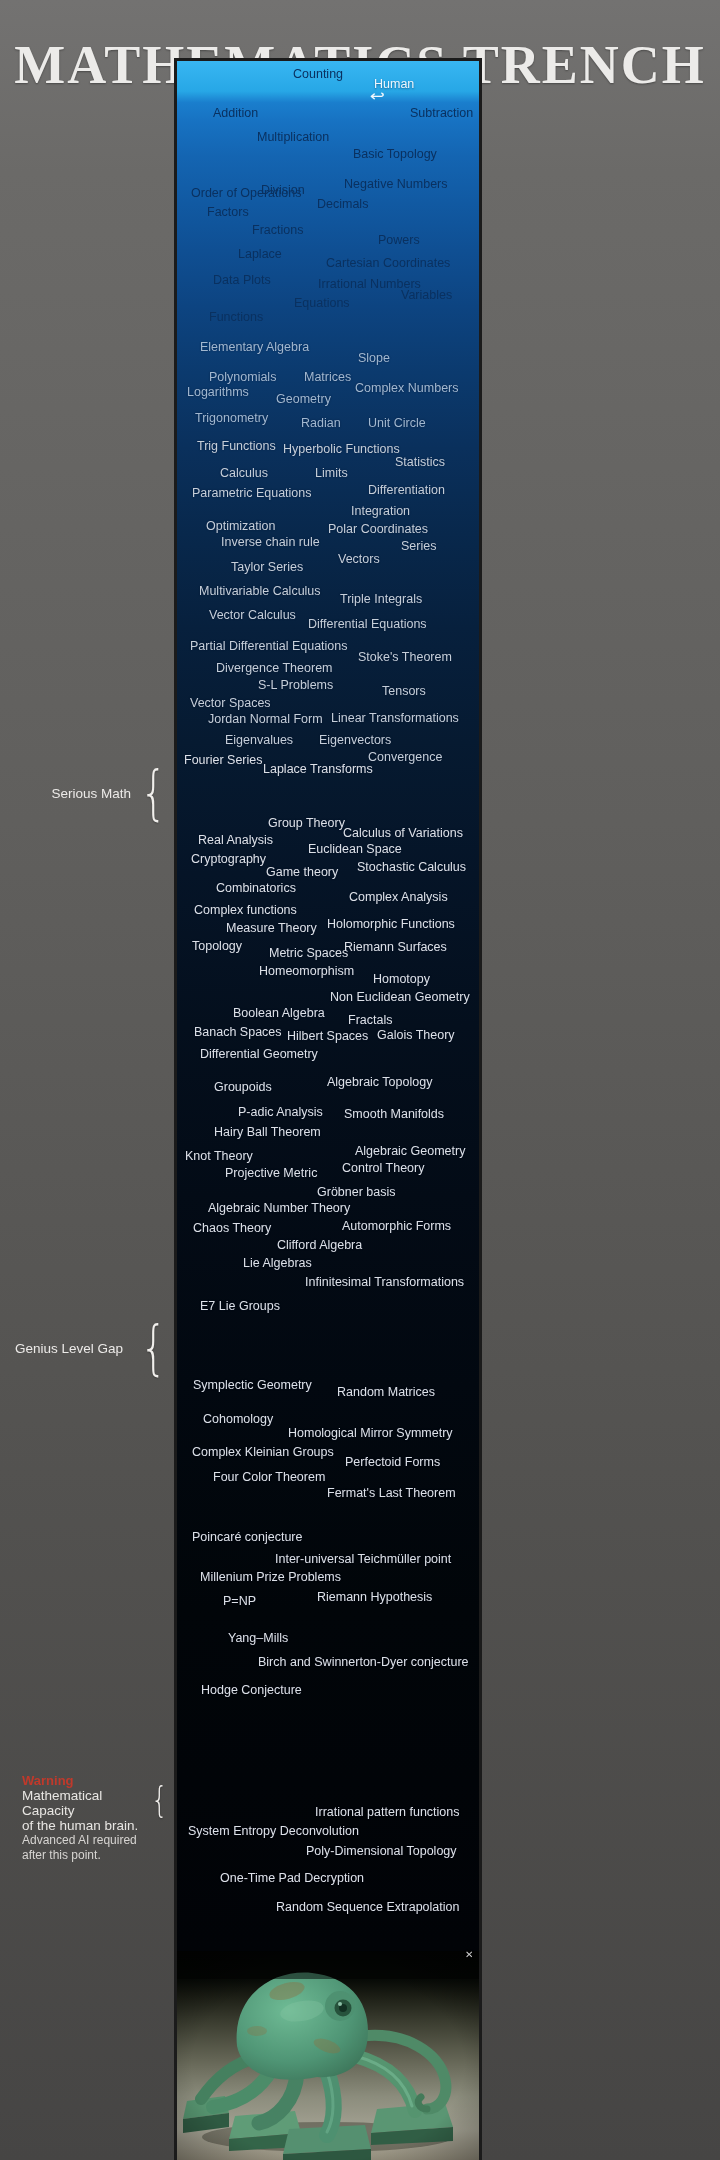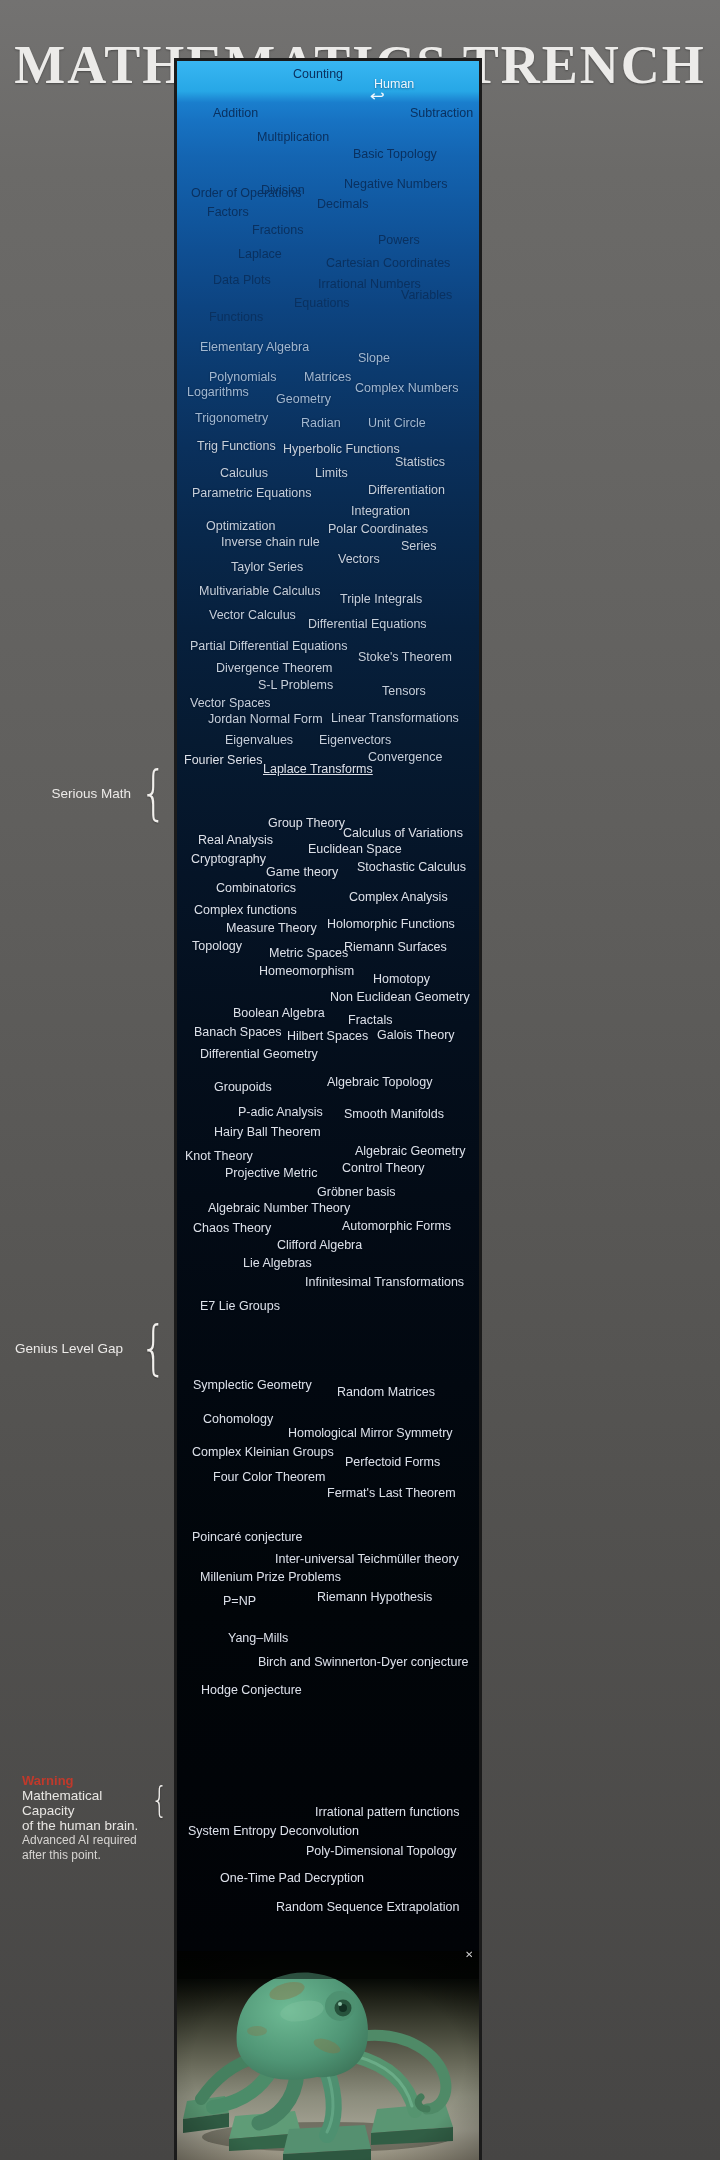--- a/index.html
+++ b/index.html
@@ -153,21 +153,21 @@
         <span class="tl" style="left: 39px; top: 600px; color: rgb(198, 207, 218);">Divergence Theorem</span>
         <span class="tl" style="left: 81px; top: 617px; color: rgb(198, 207, 218);">S-L Problems</span>
         <span class="tl" style="left: 205px; top: 623px; color: rgb(198, 207, 218);">Tensors</span>
         <span class="tl" style="left: 13px; top: 635px; color: rgb(198, 207, 218);">Vector Spaces</span>
         <span class="tl" style="left: 31px; top: 651px; color: rgb(198, 207, 218);">Jordan Normal Form</span>
         <span class="tl" style="left: 154px; top: 650px; color: rgb(198, 207, 218);">Linear Transformations</span>
         <span class="tl" style="left: 48px; top: 672px; color: rgb(198, 207, 218);">Eigenvalues</span>
         <span class="tl" style="left: 142px; top: 672px; color: rgb(198, 207, 218);">Eigenvectors</span>
         <span class="tl" style="left: 7px; top: 692px; color: rgb(221, 225, 232);">Fourier Series</span>
         <span class="tl" style="left: 191px; top: 689px; color: rgb(198, 207, 218);">Convergence</span>
-        <span class="tl" style="left: 86px; top: 701px; color: rgb(221, 225, 232); text-decoration: underline;">Laplace Transforms</span>
+        <span class="tl" style="left: 86px; top: 701px; color: rgb(221, 225, 232);">Laplace Transforms</span>
         <span class="tl" style="left: 91px; top: 755px; color: rgb(221, 225, 232);">Group Theory</span>
         <span class="tl" style="left: 166px; top: 765px; color: rgb(221, 225, 232);">Calculus of Variations</span>
         <span class="tl" style="left: 21px; top: 772px; color: rgb(221, 225, 232);">Real Analysis</span>
         <span class="tl" style="left: 131px; top: 781px; color: rgb(221, 225, 232);">Euclidean Space</span>
         <span class="tl" style="left: 14px; top: 791px; color: rgb(221, 225, 232);">Cryptography</span>
         <span class="tl" style="left: 89px; top: 804px; color: rgb(221, 225, 232);">Game theory</span>
         <span class="tl" style="left: 180px; top: 799px; color: rgb(221, 225, 232);">Stochastic Calculus</span>
         <span class="tl" style="left: 39px; top: 820px; color: rgb(221, 225, 232);">Combinatorics</span>
         <span class="tl" style="left: 172px; top: 829px; color: rgb(221, 225, 232);">Complex Analysis</span>
         <span class="tl" style="left: 17px; top: 842px; color: rgb(221, 225, 232);">Complex functions</span>
@@ -204,21 +204,21 @@
         <span class="tl" style="left: 23px; top: 1238px; color: rgb(221, 225, 232);">E7 Lie Groups</span>
         <span class="tl" style="left: 16px; top: 1317px; color: rgb(221, 225, 232);">Symplectic Geometry</span>
         <span class="tl" style="left: 160px; top: 1324px; color: rgb(221, 225, 232);">Random Matrices</span>
         <span class="tl" style="left: 26px; top: 1351px; color: rgb(221, 225, 232);">Cohomology</span>
         <span class="tl" style="left: 111px; top: 1365px; color: rgb(221, 225, 232);">Homological Mirror Symmetry</span>
         <span class="tl" style="left: 15px; top: 1384px; color: rgb(221, 225, 232);">Complex Kleinian Groups</span>
         <span class="tl" style="left: 168px; top: 1394px; color: rgb(221, 225, 232);">Perfectoid Forms</span>
         <span class="tl" style="left: 36px; top: 1409px; color: rgb(221, 225, 232);">Four Color Theorem</span>
         <span class="tl" style="left: 150px; top: 1425px; color: rgb(221, 225, 232);">Fermat's Last Theorem</span>
         <span class="tl" style="left: 15px; top: 1469px; color: rgb(221, 225, 232);">Poincaré conjecture</span>
-        <span class="tl" style="left: 98px; top: 1491px; color: rgb(221, 225, 232);">Inter-universal Teichmüller theory</span>
+        <span class="tl" style="left: 98px; top: 1491px; color: rgb(221, 225, 232);">Inter-universal Teichmüller point</span>
         <span class="tl" style="left: 23px; top: 1509px; color: rgb(221, 225, 232);">Millenium Prize Problems</span>
         <span class="tl" style="left: 46px; top: 1533px; color: rgb(221, 225, 232);">P=NP</span>
         <span class="tl" style="left: 140px; top: 1529px; color: rgb(221, 225, 232);">Riemann Hypothesis</span>
         <span class="tl" style="left: 51px; top: 1570px; color: rgb(221, 225, 232);">Yang–Mills</span>
         <span class="tl" style="left: 81px; top: 1594px; color: rgb(221, 225, 232);">Birch and Swinnerton-Dyer conjecture</span>
         <span class="tl" style="left: 24px; top: 1622px; color: rgb(221, 225, 232);">Hodge Conjecture</span>
         <span class="tl" style="left: 138px; top: 1744px; color: rgb(221, 225, 232);">Irrational pattern functions</span>
         <span class="tl" style="left: 11px; top: 1763px; color: rgb(221, 225, 232);">System Entropy Deconvolution</span>
         <span class="tl" style="left: 129px; top: 1783px; color: rgb(221, 225, 232);">Poly-Dimensional Topology</span>
         <span class="tl" style="left: 43px; top: 1810px; color: rgb(221, 225, 232);">One-Time Pad Decryption</span>

